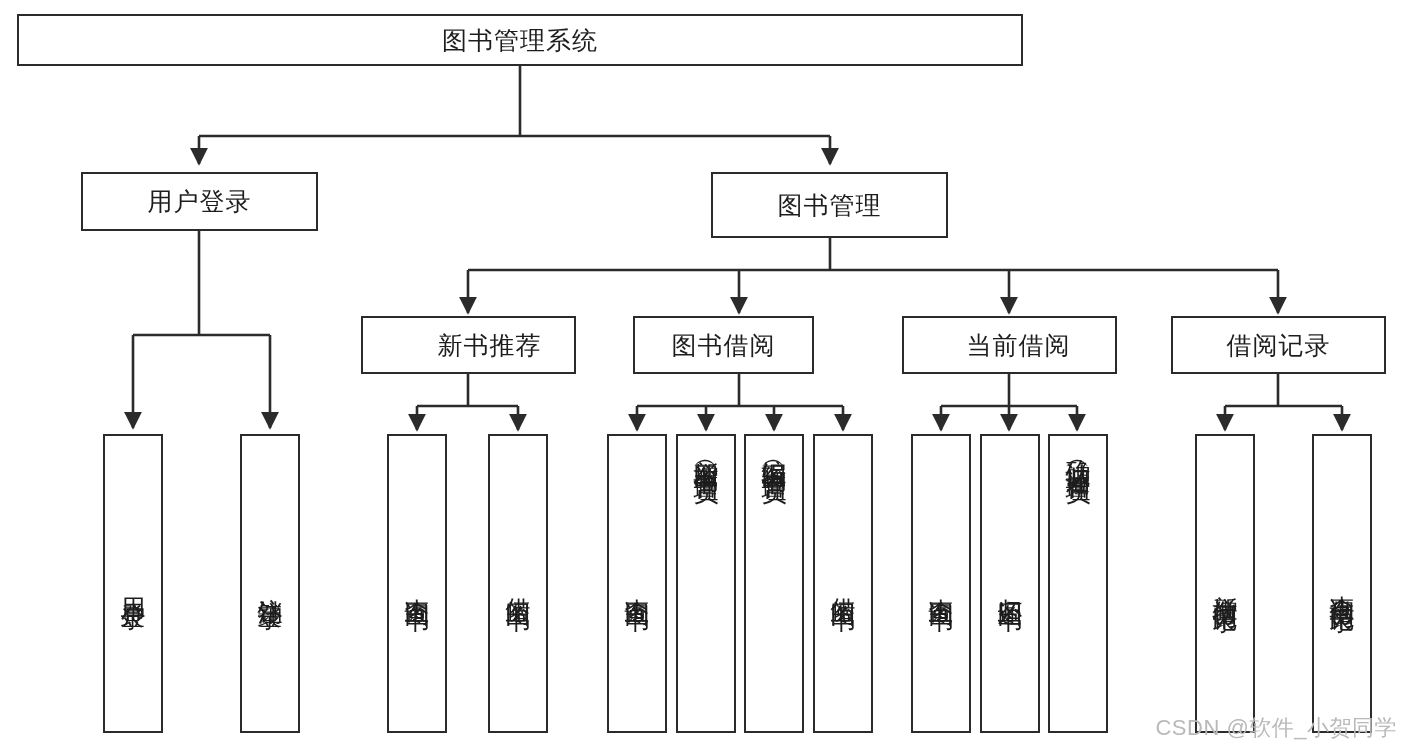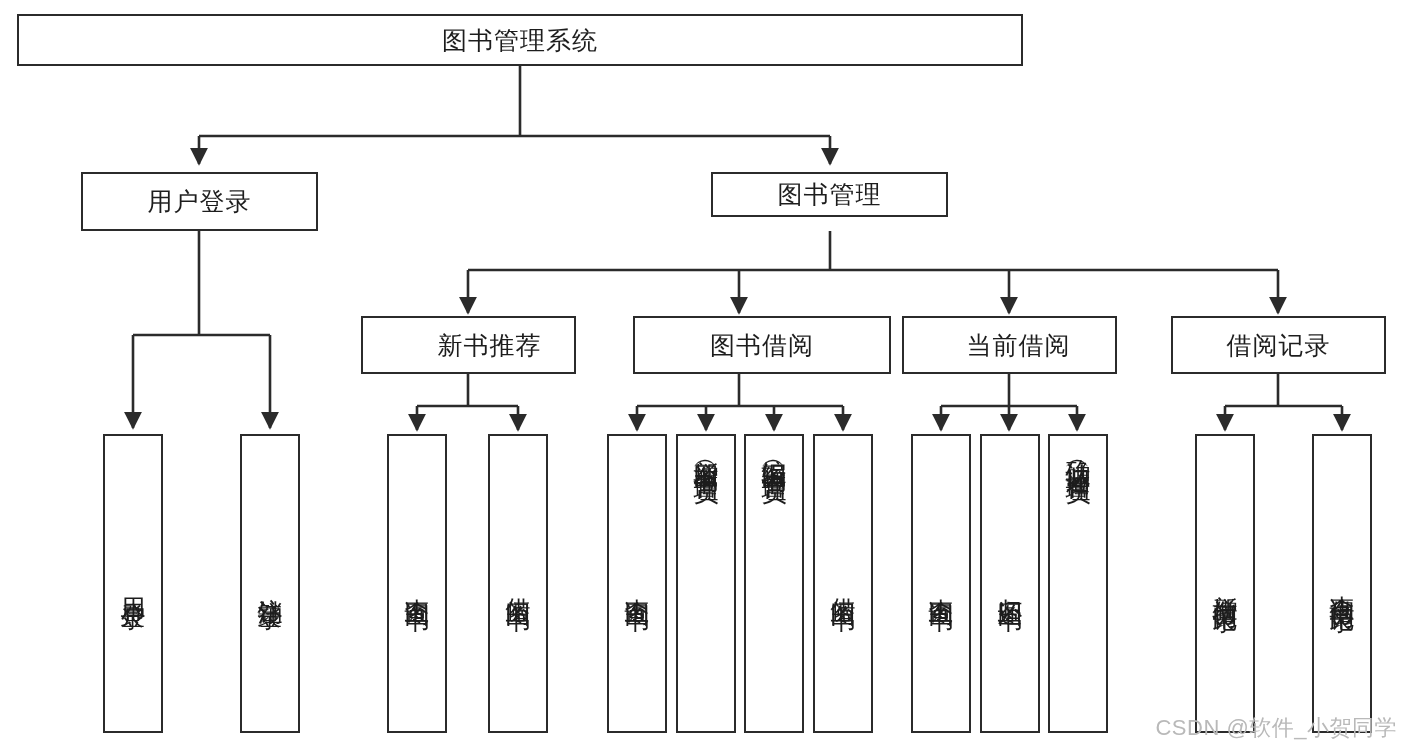--- a/index.html
+++ b/index.html
@@ -124,28 +124,28 @@
     </g>
   </svg>
 
   <div class="node h-node" id="n-root" style="left:17px;top:14px;width:1006px;height:52px;">
     <span class="label">图书管理系统</span>
   </div>
 
   <div class="node h-node" style="left:81px;top:172px;width:237px;height:59px;">
     <span class="label">用户登录</span>
   </div>
-  <div class="node h-node" style="left:711px;top:172px;width:237px;height:45px;">
+  <div class="node h-node" style="left:711px;top:172px;width:237px;height:66px;">
     <span class="label">图书管理</span>
   </div>
 
   <div class="node h-node" style="left:361px;top:316px;width:215px;height:58px;padding-left:42px;">
     <span class="label">新书推荐</span>
   </div>
-  <div class="node h-node" style="left:633px;top:316px;width:258px;height:58px;">
+  <div class="node h-node" style="left:633px;top:316px;width:181px;height:58px;">
     <span class="label">图书借阅</span>
   </div>
   <div class="node h-node" style="left:902px;top:316px;width:215px;height:58px;padding-left:18px;">
     <span class="label">当前借阅</span>
   </div>
   <div class="node h-node" style="left:1171px;top:316px;width:215px;height:58px;">
     <span class="label">借阅记录</span>
   </div>
 
   <div class="node v-node center" style="left:103px;top:434px;width:60px;height:299px;">

